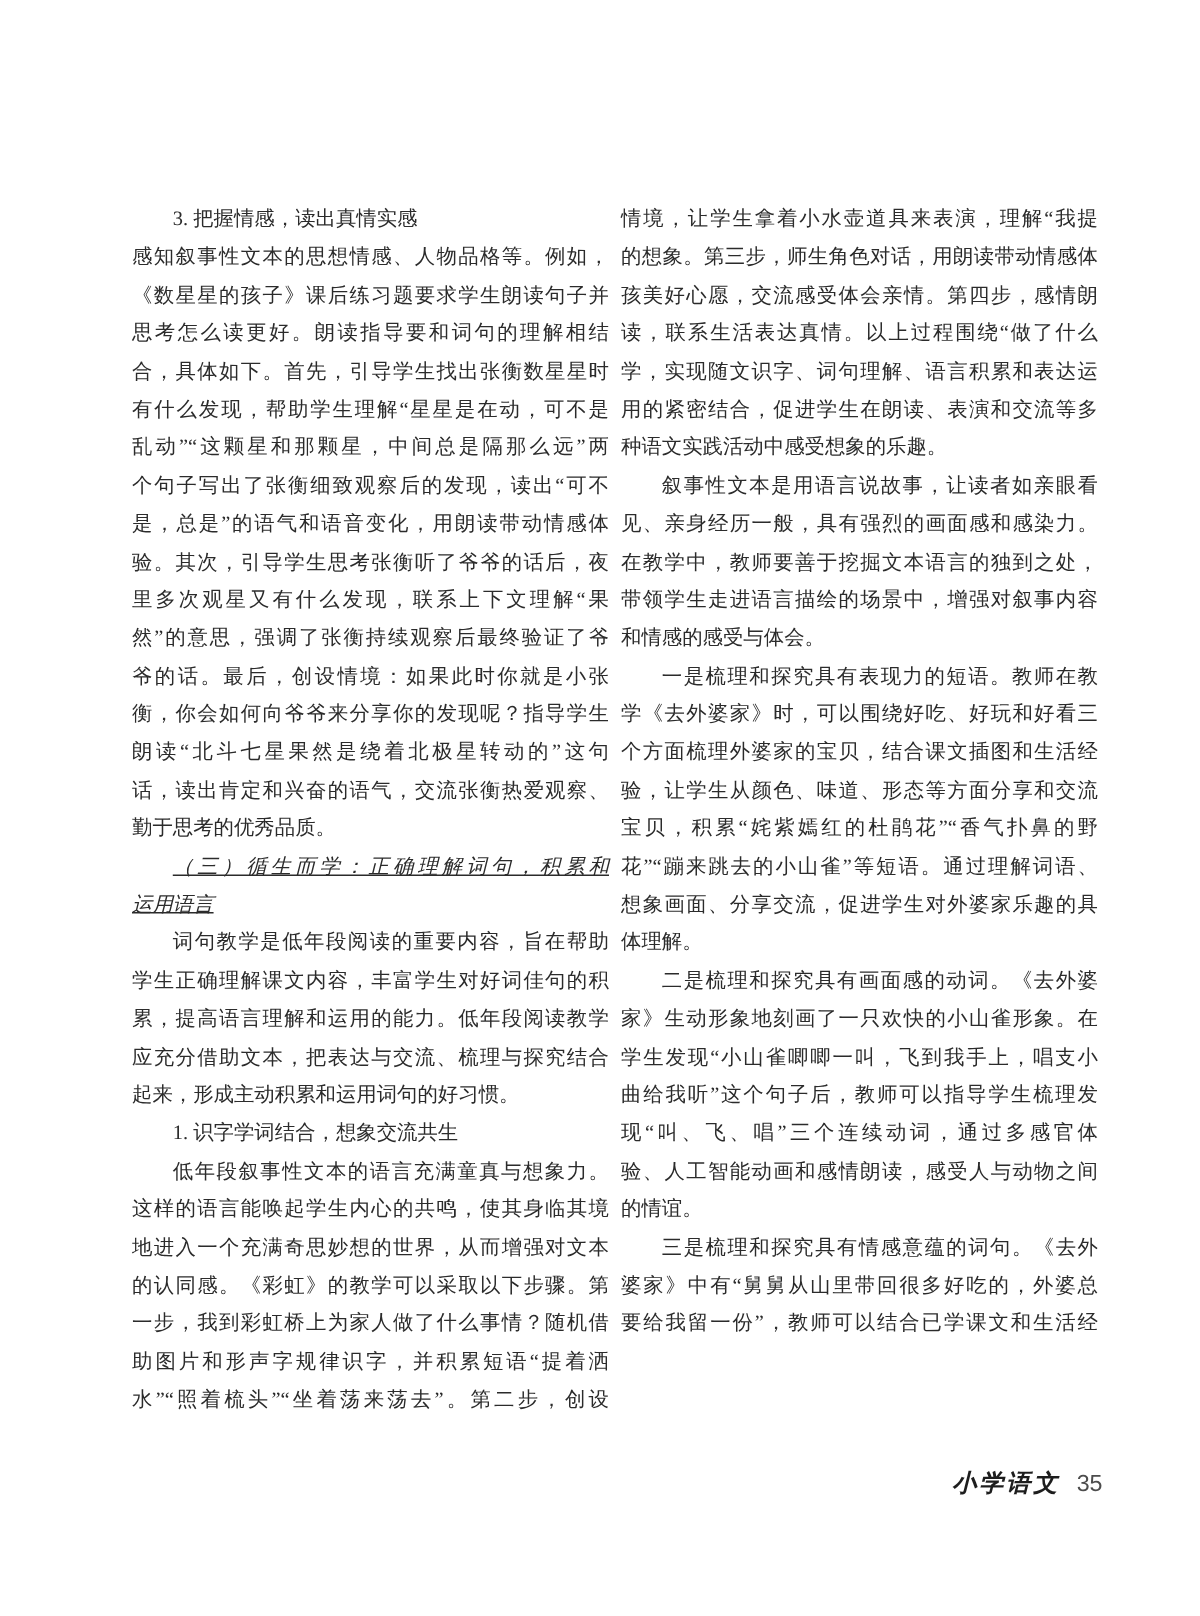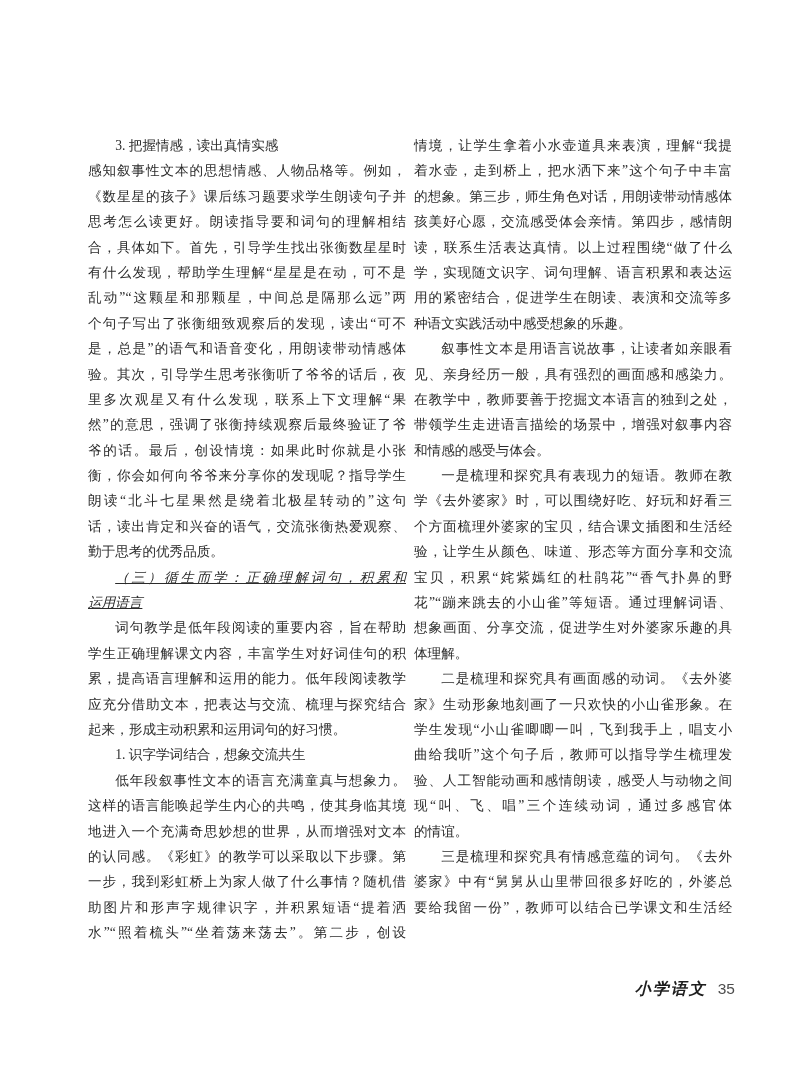--- a/index.html
+++ b/index.html
@@ -101,21 +101,20 @@
       <div class="line indent">低年段叙事性文本的语言充满童真与想象力。</div>
       <div class="line">这样的语言能唤起学生内心的共鸣，使其身临其境</div>
       <div class="line">地进入一个充满奇思妙想的世界，从而增强对文本</div>
       <div class="line">的认同感。《彩虹》的教学可以采取以下步骤。第</div>
       <div class="line">一步，我到彩虹桥上为家人做了什么事情？随机借</div>
       <div class="line">助图片和形声字规律识字，并积累短语“提着洒</div>
       <div class="line">水”“照着梳头”“坐着荡来荡去”。第二步，创设</div>
     </section>
   <section class="col">
       <div class="line">情境，让学生拿着小水壶道具来表演，理解“我提</div>
-      <div class="line">着水壶，走到桥上，把水洒下来”这个句子中丰富</div>
       <div class="line">的想象。第三步，师生角色对话，用朗读带动情感体</div>
       <div class="line">孩美好心愿，交流感受体会亲情。第四步，感情朗</div>
       <div class="line">读，联系生活表达真情。以上过程围绕“做了什么</div>
       <div class="line">学，实现随文识字、词句理解、语言积累和表达运</div>
       <div class="line">用的紧密结合，促进学生在朗读、表演和交流等多</div>
       <div class="line end">种语文实践活动中感受想象的乐趣。</div>
       <div class="line indent">叙事性文本是用语言说故事，让读者如亲眼看</div>
       <div class="line">见、亲身经历一般，具有强烈的画面感和感染力。</div>
       <div class="line">在教学中，教师要善于挖掘文本语言的独到之处，</div>
       <div class="line">带领学生走进语言描绘的场景中，增强对叙事内容</div>
@@ -125,22 +124,22 @@
       <div class="line">个方面梳理外婆家的宝贝，结合课文插图和生活经</div>
       <div class="line">验，让学生从颜色、味道、形态等方面分享和交流</div>
       <div class="line">宝贝，积累“姹紫嫣红的杜鹃花”“香气扑鼻的野</div>
       <div class="line">花”“蹦来跳去的小山雀”等短语。通过理解词语、</div>
       <div class="line">想象画面、分享交流，促进学生对外婆家乐趣的具</div>
       <div class="line end">体理解。</div>
       <div class="line indent">二是梳理和探究具有画面感的动词。《去外婆</div>
       <div class="line">家》生动形象地刻画了一只欢快的小山雀形象。在</div>
       <div class="line">学生发现“小山雀唧唧一叫，飞到我手上，唱支小</div>
       <div class="line">曲给我听”这个句子后，教师可以指导学生梳理发</div>
+      <div class="line">现“叫、飞、唱”三个连续动词，通过多感官体</div>
       <div class="line">验、人工智能动画和感情朗读，感受人与动物之间</div>
-      <div class="line">现“叫、飞、唱”三个连续动词，通过多感官体</div>
       <div class="line end">的情谊。</div>
       <div class="line indent">三是梳理和探究具有情感意蕴的词句。《去外</div>
       <div class="line">婆家》中有“舅舅从山里带回很多好吃的，外婆总</div>
       <div class="line">要给我留一份”，教师可以结合已学课文和生活经</div>
     </section>
 </main>
 
 <div class="page-footer">
   <span class="journal-name">小学语文</span>
   <span class="page-number">35</span>

